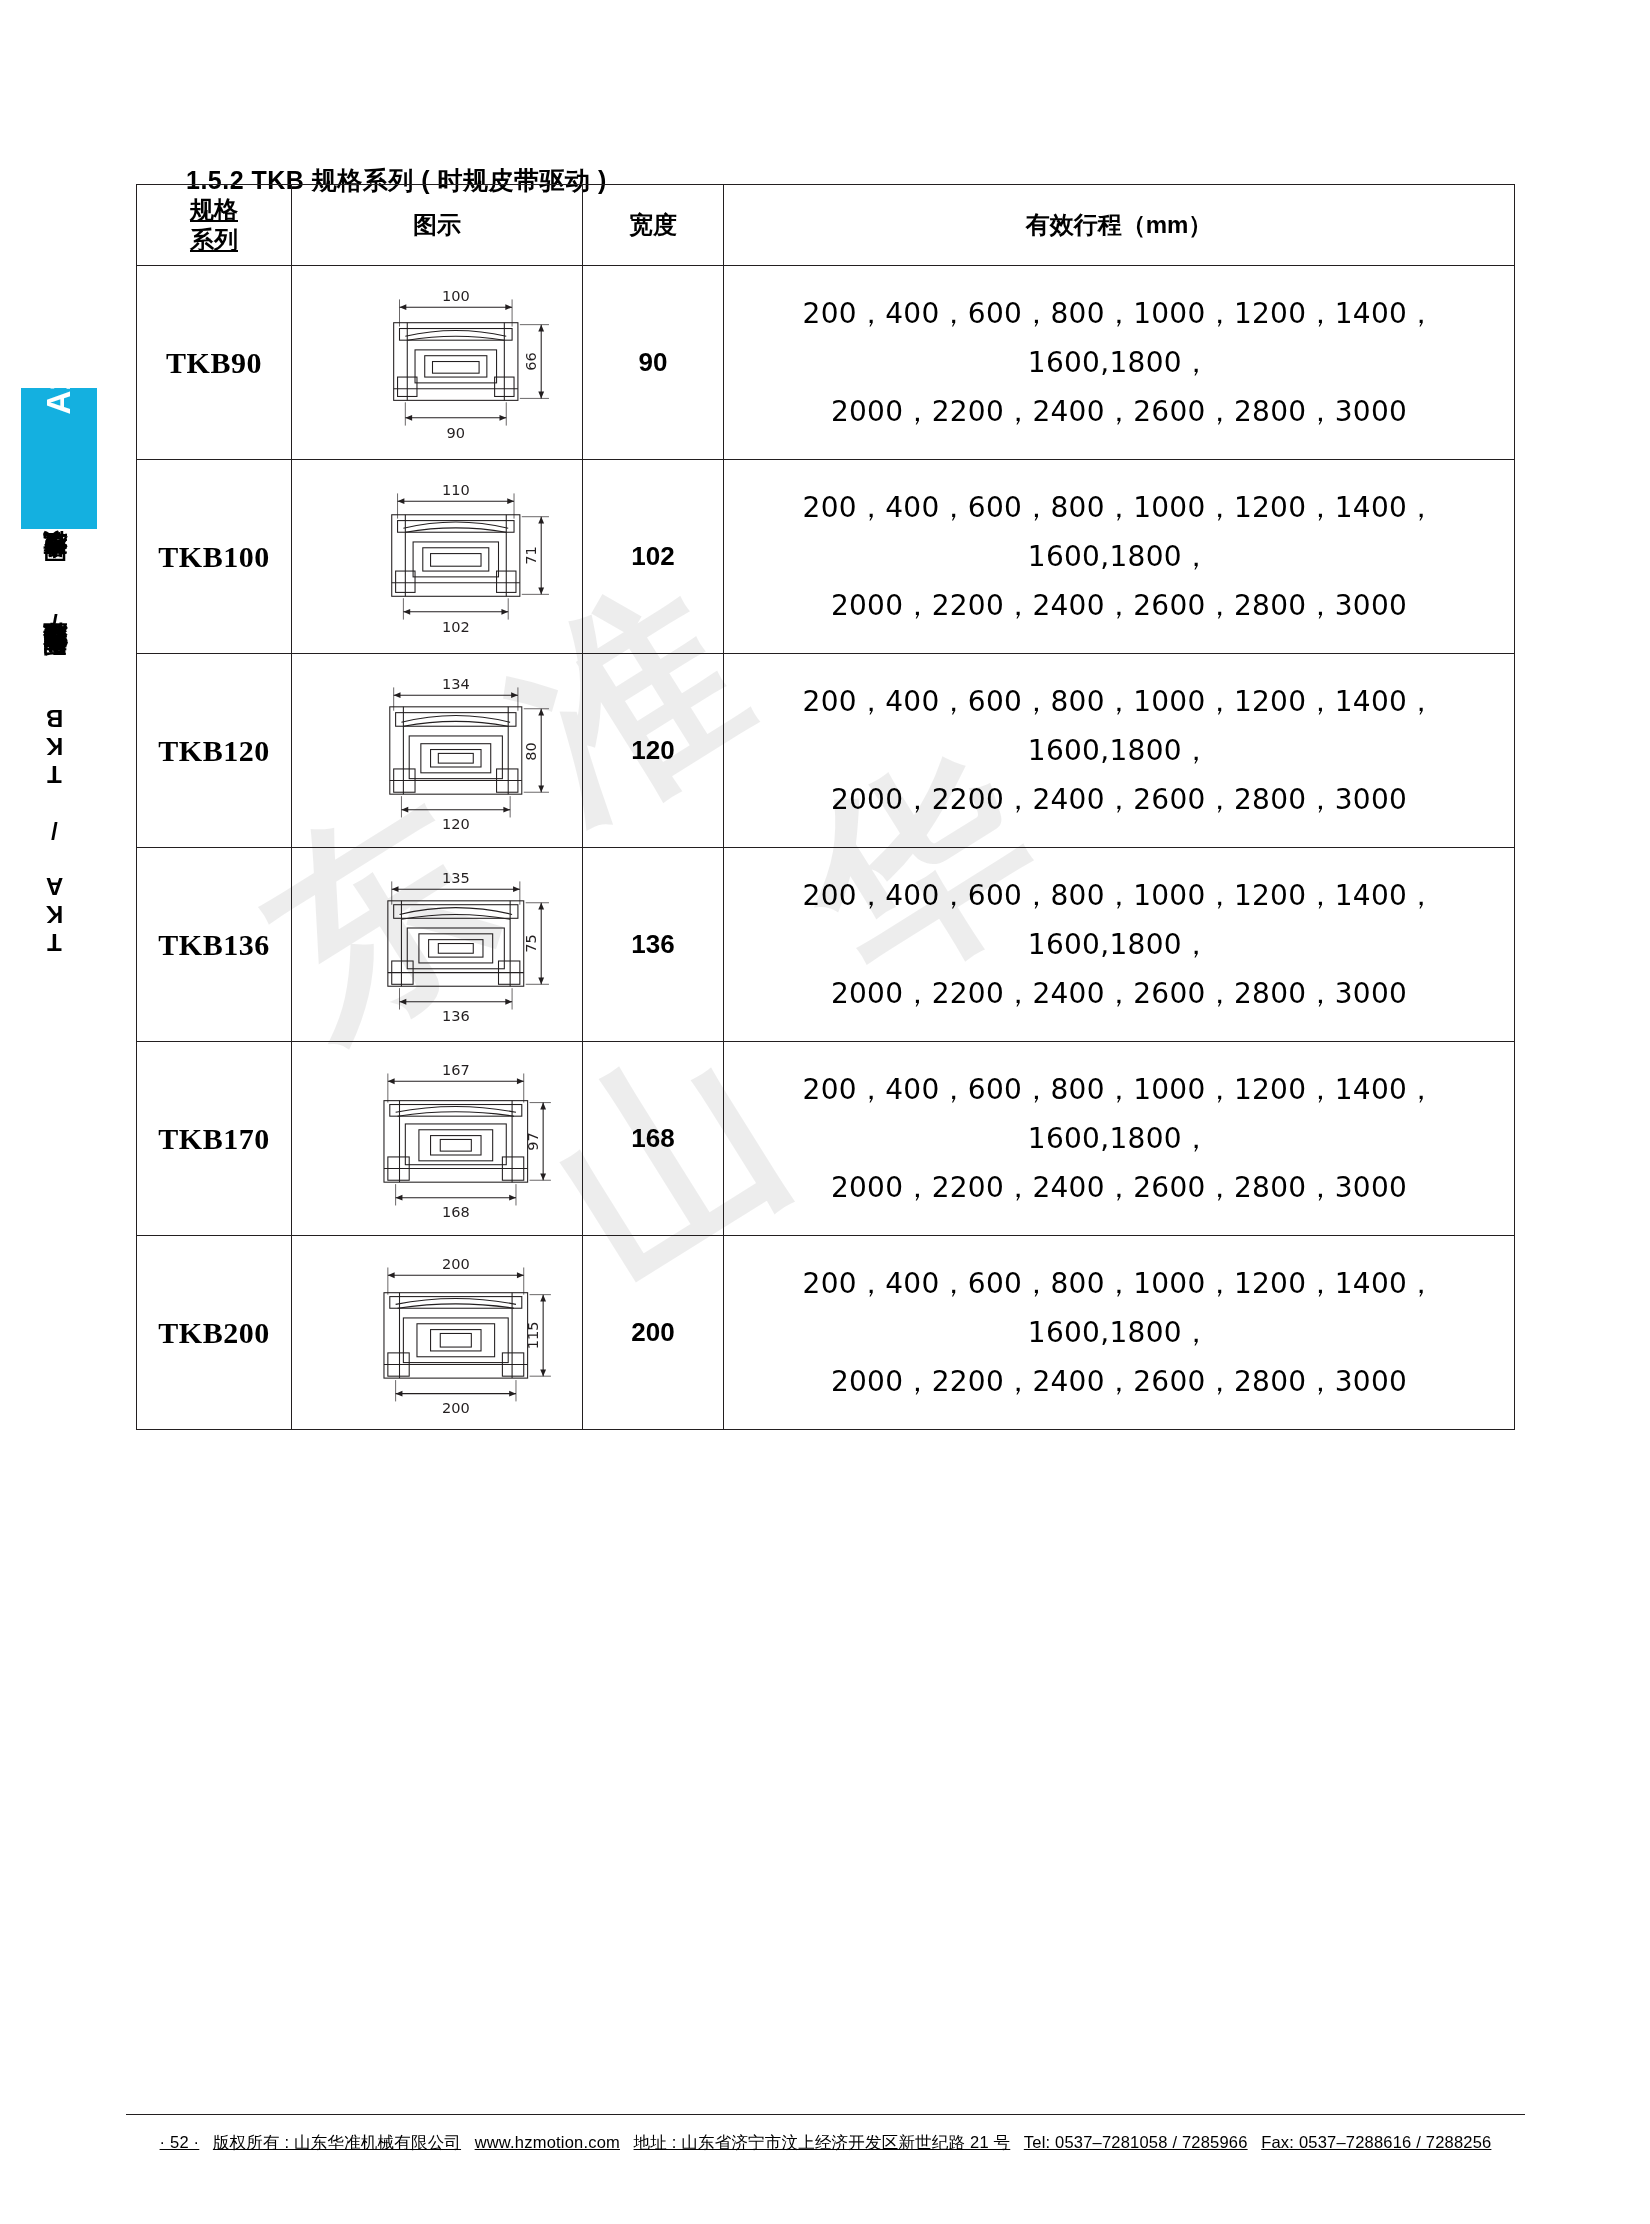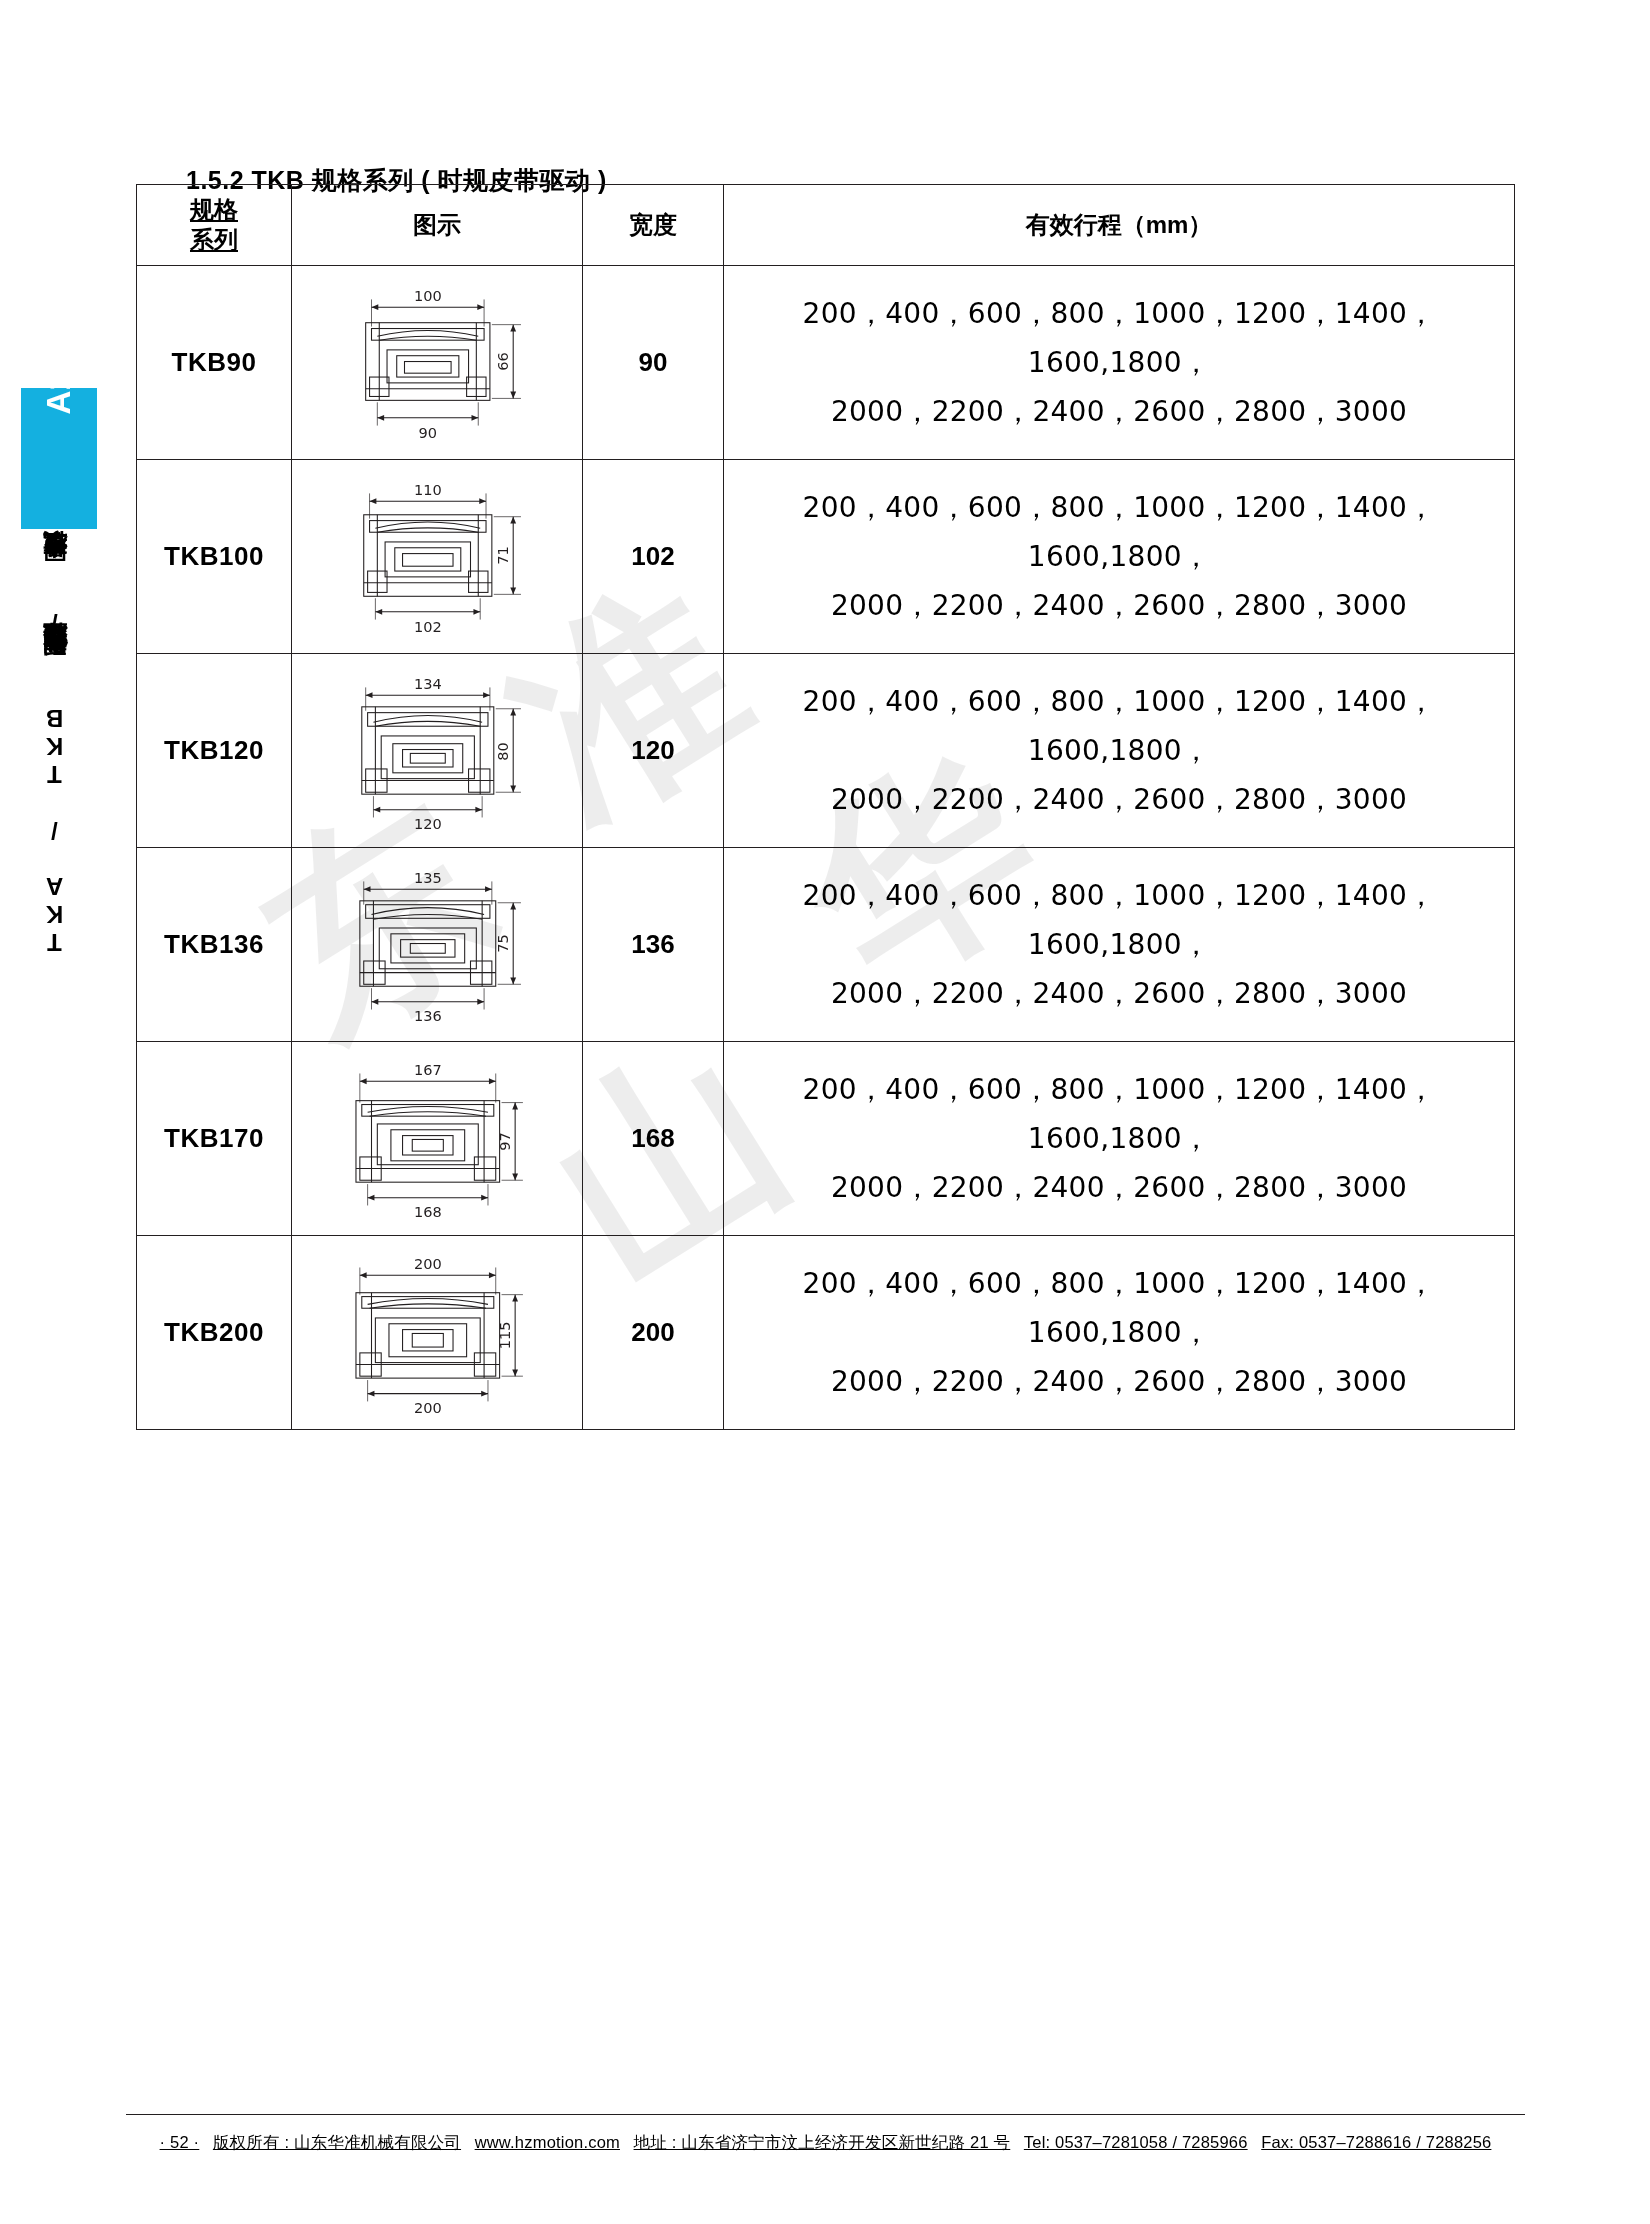--- a/index.html
+++ b/index.html
@@ -112,43 +112,44 @@
     font-size: 24px;
     font-weight: bold;
   }
   thead th .two-line {
     line-height: 1.25;
     text-decoration: underline;
   }
 
   tbody tr { height: 194px; }
   td.model-cell {
-    font-size: 26px;
+    font-size: 30px;
     font-weight: bold;
     letter-spacing: 0.5px;
+    font-family: Liberation Serif, serif;
   }
   td.width-cell {
     font-size: 26px;
     font-weight: bold;
   }
   td.stroke-cell {
     text-align: left;
     padding: 0 25px;
     font-size: 28px;
     line-height: 1.75;
     font-family: "DejaVu Sans", sans-serif;
     letter-spacing: 0.3px;
   }
   td.fig-cell {
     padding: 5.8px 0;
   }
   .fig-wrap {
     width: 100%;
     display: flex;
-    justify-content: center;
+    justify-content: flex-end;
     align-items: center;
   }
 
   
   .footer {
     position: absolute;
     left: 0;
     right: 0;
     bottom: 70px;
     text-align: center;

